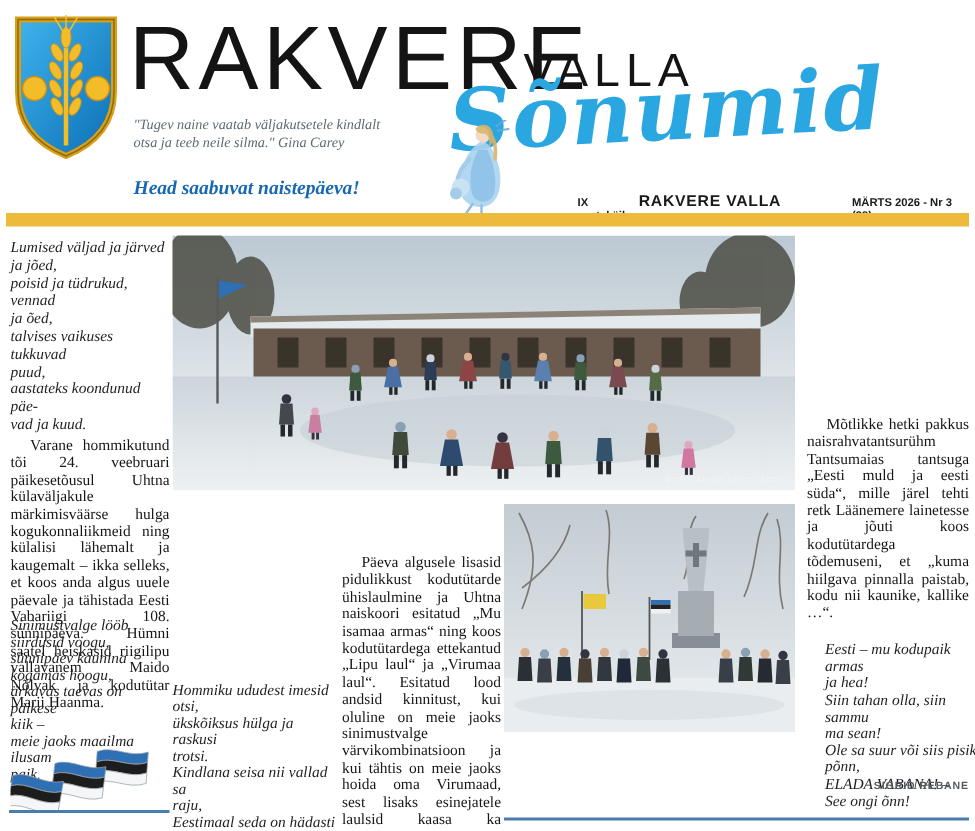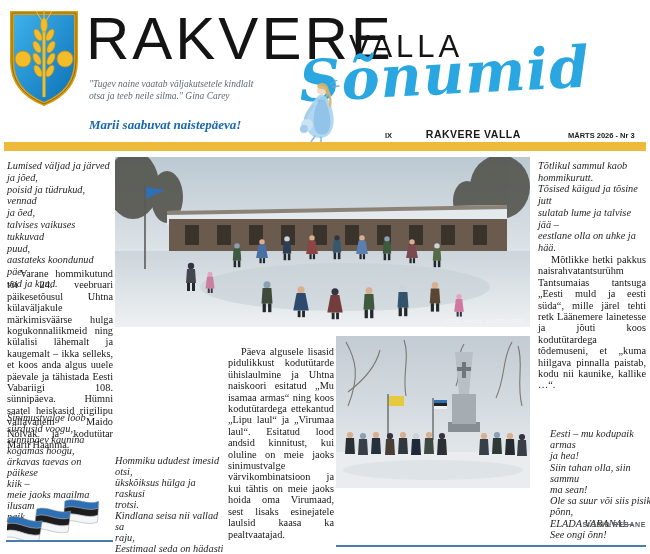--- a/index.html
+++ b/index.html
@@ -21,21 +21,21 @@
   #issue-strip{position:absolute;left:385px;top:128px;width:261px;display:flex;
       justify-content:space-between;align-items:baseline;
       font-family:"Liberation Sans",sans-serif;color:#1a1a1a;}
   #issue-edition{font-size:7.5px;font-weight:bold;}
   #issue-name{font-size:10.5px;font-weight:bold;letter-spacing:.5px;}
   #issue-number{font-size:7.5px;font-weight:bold;}
   #gold-bar{position:absolute;left:4px;top:142px;width:642px;height:9px;background:#edba3c;}
 
   
   .poem{font-style:italic;font-size:10.3px;line-height:11.8px;white-space:pre-line;color:#1f1f1f;}
-  .para{font-size:10.3px;line-height:11.4px;text-align:justify;text-indent:13px;color:#161616;}
+  .para{font-size:10.3px;line-height:11.4px;text-align:justify;text-indent:13px;color:#161616;margin-top:24px;}
   .abs{position:absolute;}
 
   #left-col-poem1{left:7px;top:160px;width:106px;}
   #left-col-para{left:7px;top:268px;width:106px;}
   #left-col-poem2{left:7px;top:412px;width:106px;line-height:11px;}
   #left-flags{left:7px;top:496px;width:98px;height:44px;}
   #left-rule{left:6px;top:540px;width:107px;}
 
   #photo1{left:115px;top:157px;width:415px;height:170px;}
   #photo1-credit{position:absolute;right:6px;bottom:3px;font-family:"Liberation Sans",sans-serif;
@@ -99,21 +99,21 @@
         <circle cx="57" cy="50" r="8" fill="#f2bd29" stroke="#c78f1e" stroke-width="1"></circle>
       </svg>
     </span>
 
     <div id="title-rakvere" class="title-black">RAKVERE</div>
     <div id="title-valla" class="title-black">VALLA</div>
     <div id="title-script">Sõnumid</div>
 
     <div id="masthead-quote">"Tugev naine vaatab väljakutsetele kindlalt
 otsa ja teeb neile silma." Gina Carey</div>
-    <div id="masthead-greeting">Marii saabuvat naistepäeva!</div>
+    <div id="masthead-greeting">Head saabuvat naistepäeva!</div>
 
     <span style="position:absolute;left:291px;top:80px;">
       <svg width="56" height="62" viewBox="0 0 56 62">
         <g opacity="0.9">
           <path d="M30,14 C20,20 14,34 16,48 C18,58 30,60 36,56 C44,51 44,36 40,26 C38,20 35,15 30,14 Z" fill="#a9d4ef"></path>
           <path d="M28,20 C23,28 21,40 24,50 C27,56 35,56 38,50 C41,42 38,28 34,20 Z" fill="#7db8e4" opacity="0.8"></path>
           <circle cx="31" cy="10" r="5" fill="#f2d8c0"></circle>
           <path d="M26,6 C28,2 35,2 37,7 C39,12 37,16 35,18 C36,12 34,9 31,9 C28,9 27,8 26,6 Z" fill="#d9b36a"></path>
           <path d="M36,9 C39,14 40,20 39,26" stroke="#d9b36a" stroke-width="2.4" fill="none" stroke-linecap="round"></path>
           <path d="M22,26 C18,30 14,36 14,42" stroke="#9cc8e8" stroke-width="3" fill="none" stroke-linecap="round"></path>
@@ -418,28 +418,20 @@
           </g>
         <g transform="translate(186,114)">
             <circle cy="-13" r="3.1" fill="#334"></circle>
             <path d="M-4,-10 L4,-10 L5,6 L-5,6 Z" fill="#3a3f47"></path>
           </g>
       </g>
       <ellipse cx="97" cy="134" rx="90" ry="10" fill="#d5dce1" opacity="0.6"></ellipse>
     </svg>
   </div>
 
-  <div class="abs poem" id="right-col-poem1">Tõtlikul sammul kaob
-hommikurutt.
-Tõsised käigud ja tõsine
-jutt
-sulatab lume ja talvise
-jää –
-eestlane olla on uhke ja
-hää.</div>
   <div class="abs para" id="right-col-para1">Mõtlikke hetki pakkus naisrahvatantsurühm Tantsumaias tantsuga „Eesti muld ja eesti süda“, mille järel tehti retk Läänemere lainetesse ja jõuti koos kodutütardega tõdemuseni, et „kuma hiilgava pinnalla paistab, kodu nii kaunike, kallike …“.</div>
   <div class="abs poem" id="right-col-poem2">Eesti – mu kodupaik armas
 ja hea!
 Siin tahan olla, siin sammu
 ma sean!
 Ole sa suur või siis pisike
 põnn,
 ELADA VABANA! –
 See ongi õnn!</div>
   <div class="abs" id="byline">SIGRID REBANE</div>

